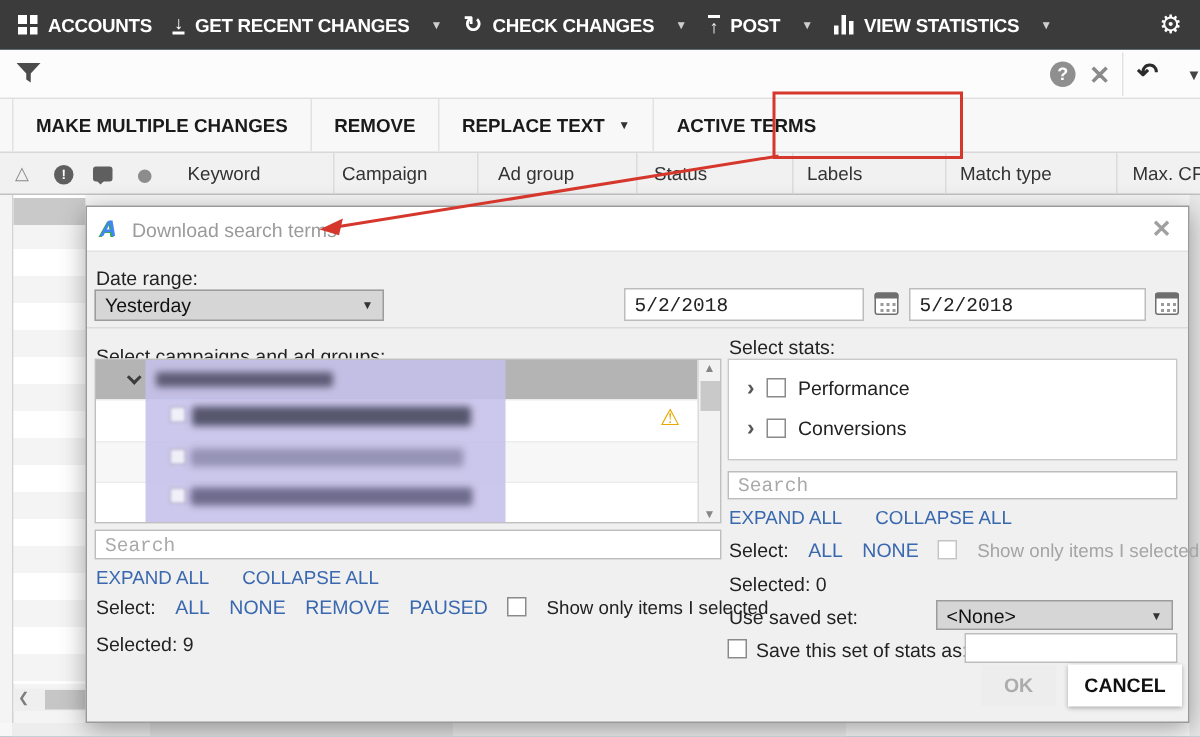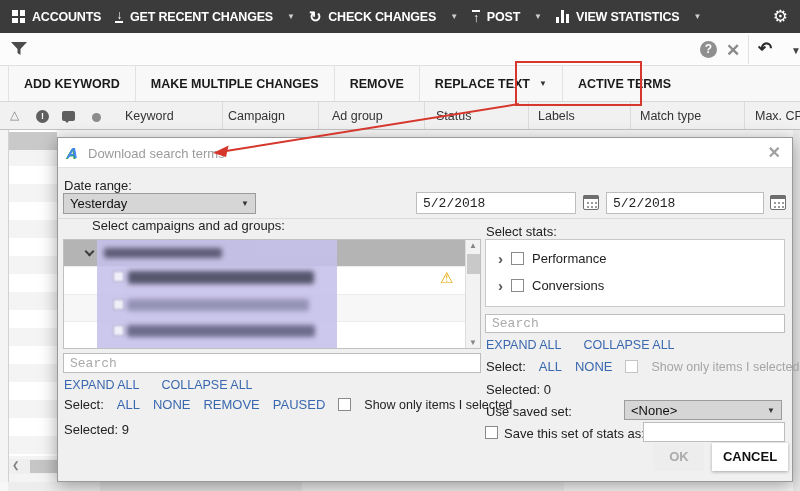--- a/index.html
+++ b/index.html
@@ -176,23 +176,20 @@
     </svg>
     <span class="help-ic">?</span>
     <span class="close-ic">✕</span>
     <span class="fb-sep"></span>
     <span class="undo-ic">↶</span>
     <span class="partial-caret">▼</span>
   </div>
 
   <div class="toolbar">
     <div class="btn">
-      <span>ADD KEYWORD</span>
-    </div>
-    <div class="btn">
       <span>MAKE MULTIPLE CHANGES</span>
     </div>
     <div class="btn">
       <span>REMOVE</span>
     </div>
     <div class="btn">
       <span>REPLACE TEXT</span>
       <span class="mini-caret">▼</span>
     </div>
     <div class="btn" style="border-right:none">
@@ -246,21 +243,21 @@
     <div class="dd" style="left:5px; top:55px; width:193px; height:21px;">
       <span>Yesterday</span>
       <span class="dd-caret">▼</span>
     </div>
     <input class="txt" style="left: 358px; top: 54px; width: 160px; height: 22px;" value="5/2/2018">
     <span class="cal" style="left:525px; top:57px;"></span>
     <input class="txt" style="left: 548px; top: 54px; width: 158px; height: 22px;" value="5/2/2018">
     <span class="cal" style="left:712px; top:57px;"></span>
     <div class="dlg-hr"></div>
 
-    <span class="lbl" style="left:6px; top:80px;margin-left:28px;">Select campaigns and ad groups:</span>
+    <span class="lbl" style="left:6px; top:92px;">Select campaigns and ad groups:</span>
     <div class="tree">
       <div class="tree-row1"></div>
       <div class="tree-row3bg"></div>
       <div class="tree-line" style="top:26px"></div>
       <div class="tree-line" style="top:54px"></div>
       <div class="tree-line" style="top:81px"></div>
       <span class="chev-dn"></span>
       <div class="purple-band">
         <div class="blob" style="left:7px; top:8px; width:118px; height:10px; background:#53506e;"></div>
         <div class="blob" style="left:31px; top:31px; width:186px; height:13px; background:#3f3f5a;"></div>

